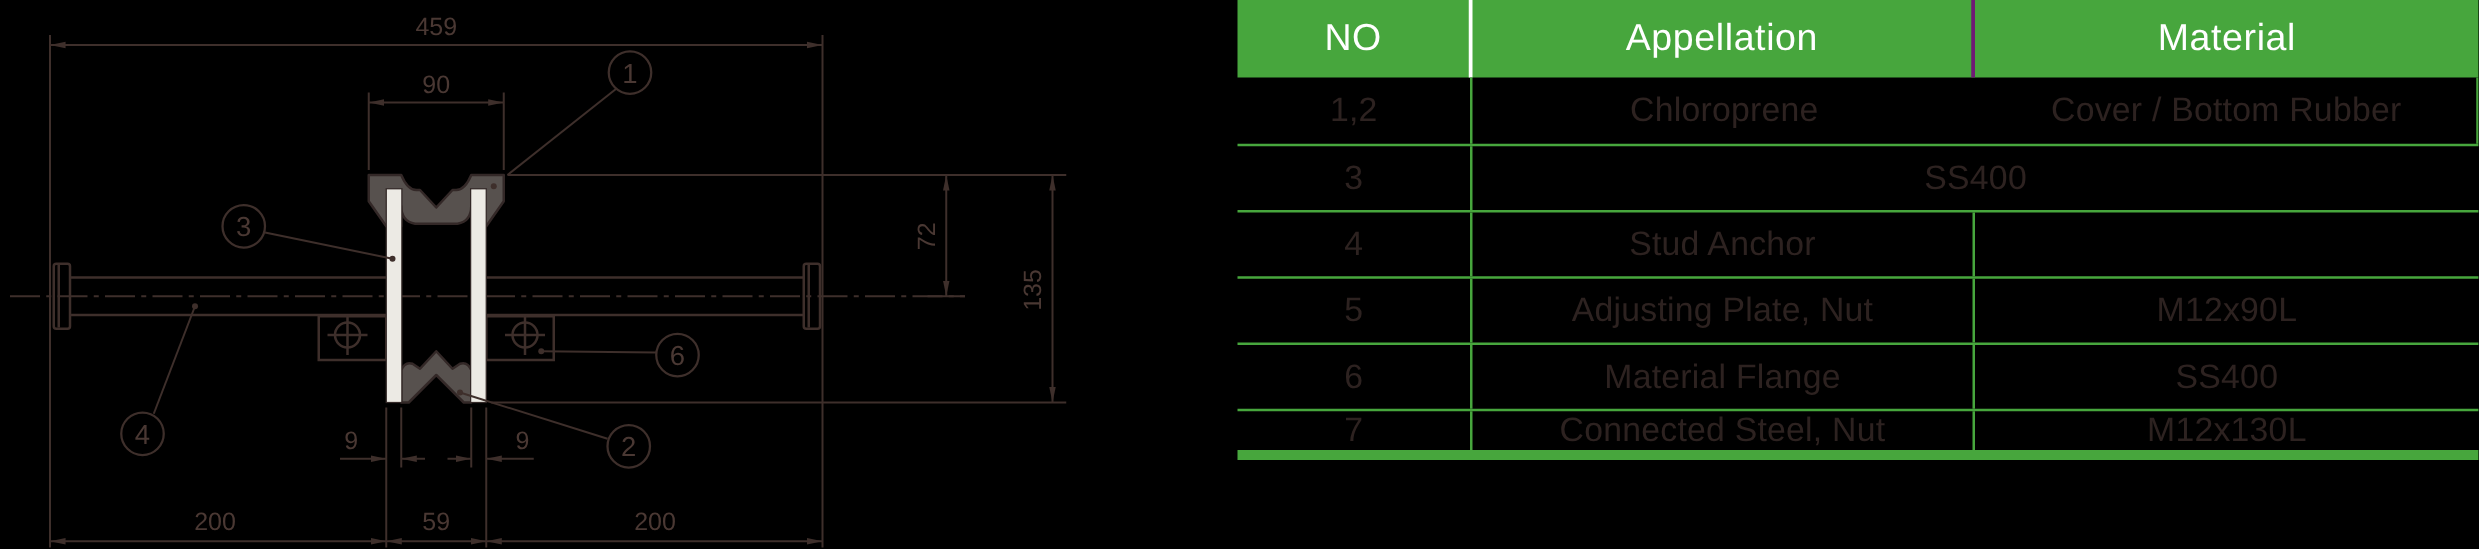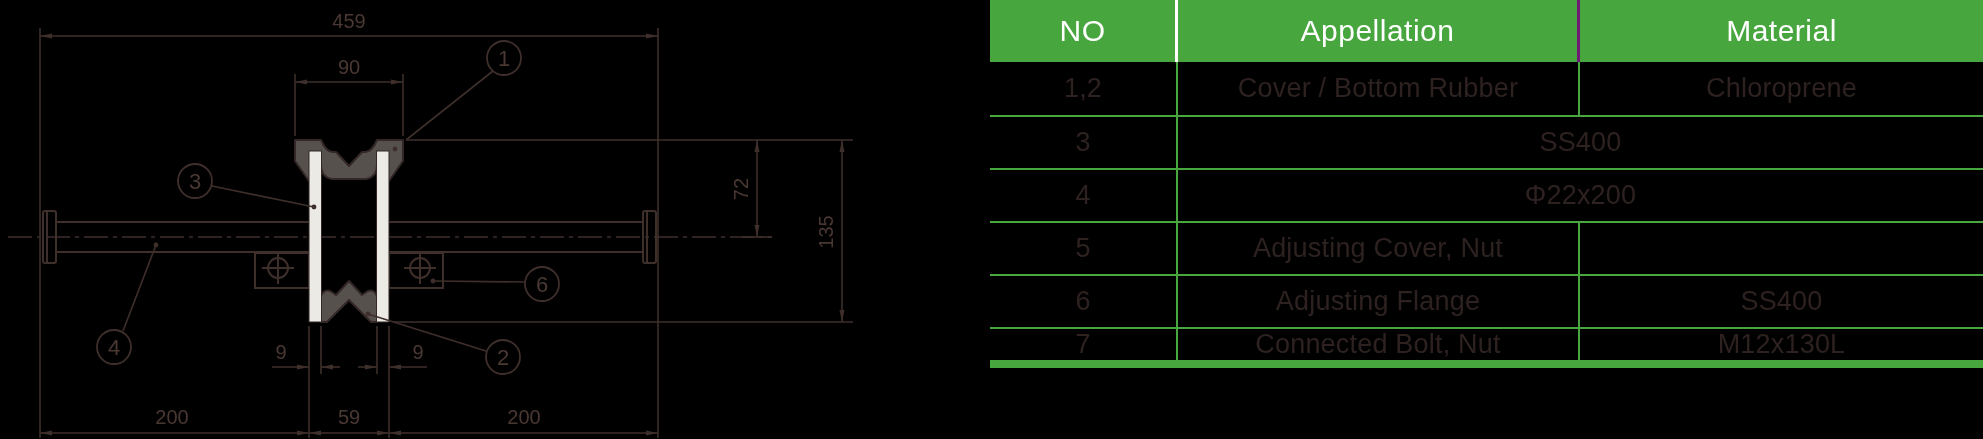--- a/index.html
+++ b/index.html
@@ -146,41 +146,42 @@
 
   <div class="ptable">
     <div class="thead">
       <div class="hcell c1">NO</div>
       <div class="hcell c2">Appellation</div>
       <div class="hcell c3">Material</div>
     </div>
     <div class="tbody">
       <div class="trow">
         <div class="tcell c1">1,2</div>
+        <div class="tcell c3">Chloroprene</div>
         <div class="tcell c2">Cover / Bottom Rubber</div>
-        <div class="tcell c3">Chloroprene</div>
       </div>
       <div class="trow">
         <div class="tcell c1">3</div>
         <div class="tcell c3">SS400</div>
       </div>
       <div class="trow">
         <div class="tcell c1">4</div>
-        <div class="tcell c3">Φ22x200</div>
+        <div class="tcell c2">Stud Anchor</div>
       </div>
       <div class="trow">
         <div class="tcell c1">5</div>
-        <div class="tcell c2">Adjusting Cover, Nut</div>
+        <div class="tcell c2">Adjusting Plate, Nut</div>
+        <div class="tcell c3">M12x90L</div>
       </div>
       <div class="trow">
         <div class="tcell c1">6</div>
-        <div class="tcell c2">Adjusting Flange</div>
+        <div class="tcell c2">Material Flange</div>
         <div class="tcell c3">SS400</div>
       </div>
       <div class="trow">
         <div class="tcell c1">7</div>
-        <div class="tcell c2">Connected Bolt, Nut</div>
+        <div class="tcell c2">Connected Steel, Nut</div>
         <div class="tcell c3">M12x130L</div>
       </div>
     </div>
     <div class="tbottom"></div>
   </div>
 </div>
 
 </body></html>

